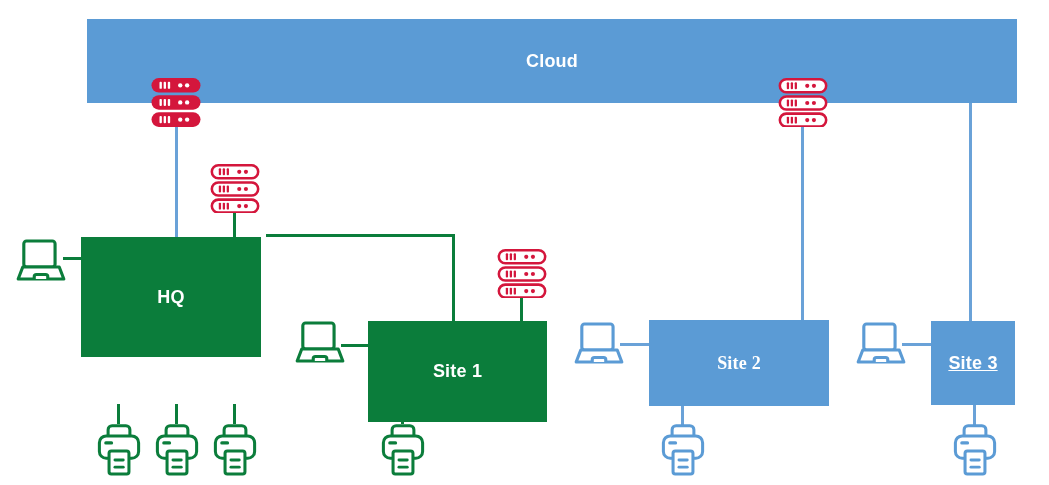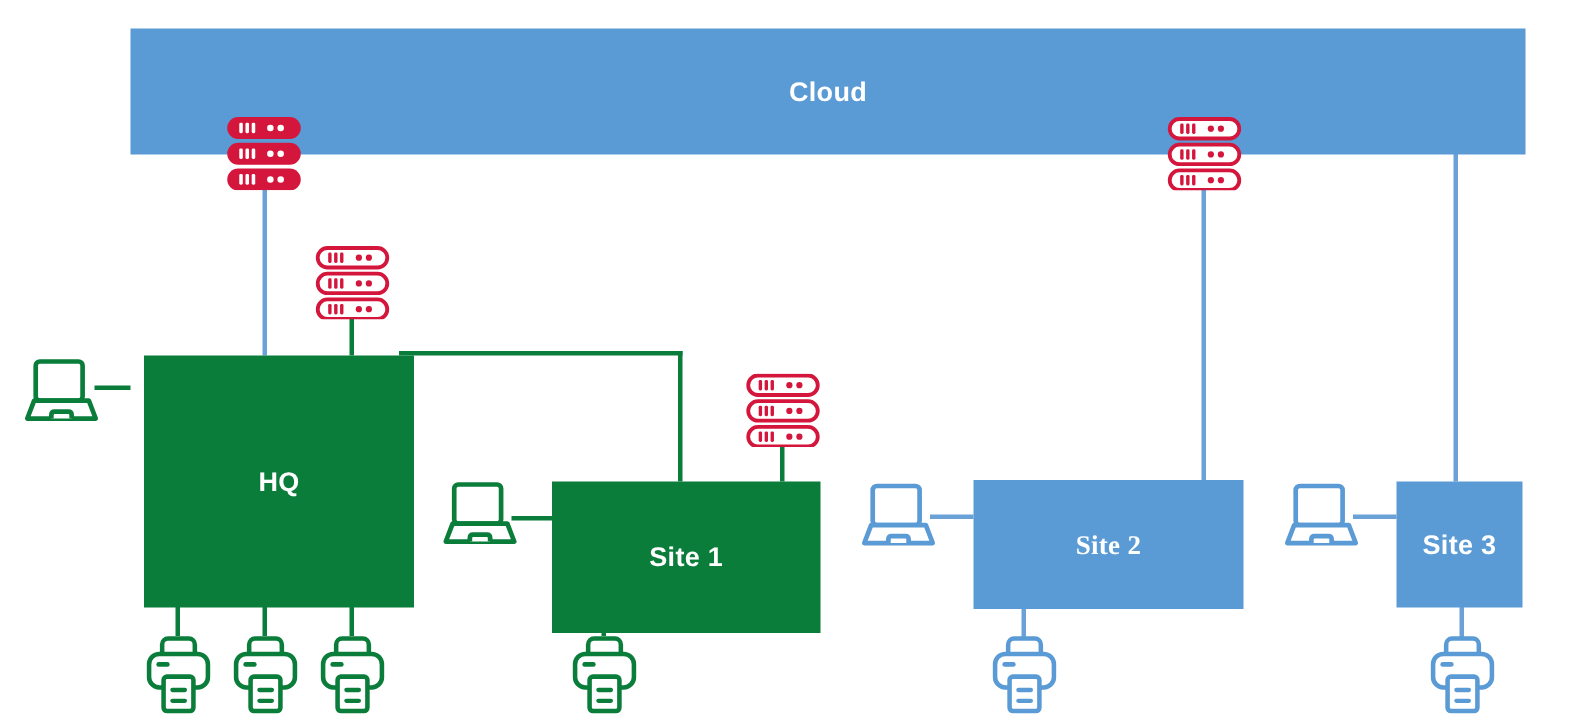--- a/index.html
+++ b/index.html
@@ -110,30 +110,30 @@
   <div class="line green" style="left:520px;top:296px;width:3px;height:25px;"></div>
   <div class="line green" style="left:341px;top:344px;width:27px;height:3px;"></div>
   <div class="line green" style="left:117px;top:404px;width:3px;height:20px;"></div>
   <div class="line green" style="left:175px;top:404px;width:3px;height:20px;"></div>
   <div class="line green" style="left:233px;top:404px;width:3px;height:20px;"></div>
   <div class="line green" style="left:401px;top:404px;width:3px;height:20px;"></div>
 
   <div class="node blue" style="left:87px;top:19px;width:930px;height:84px;">
     <span>Cloud</span>
   </div>
-  <div class="node green" style="left:96px;top:237px;width:180px;height:168px;">
+  <div class="node green" style="left:81px;top:237px;width:180px;height:120px;">
     <span>HQ</span>
   </div>
   <div class="node green" style="left:368px;top:321px;width:179px;height:101px;">
     <span>Site 1</span>
   </div>
   <div class="node blue" style="left:649px;top:320px;width:180px;height:86px;font-family:Liberation Serif, serif;">
     <span>Site 2</span>
   </div>
-  <div class="node blue" style="left:931px;top:321px;width:84px;height:84px;">
+  <div class="node blue" style="left:931px;top:321px;width:84px;height:84px;text-decoration:underline;">
     <span>Site 3</span>
   </div>
 
   <svg class="icon" style="left:150px;top:78px;width:52px;height:49px;">
       <use href="#rack-solid"></use>
     </svg>
   <svg class="icon" style="left:209px;top:164px;width:52px;height:49px;">
       <use href="#rack-outline"></use>
     </svg>
   <svg class="icon" style="left:496px;top:249px;width:52px;height:49px;">

